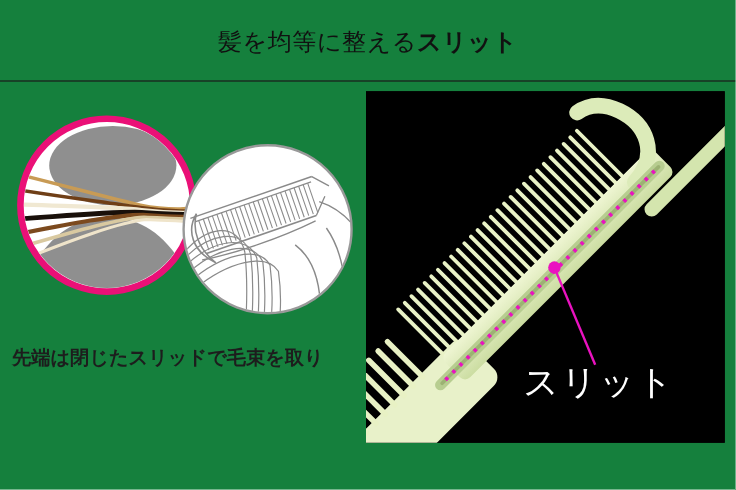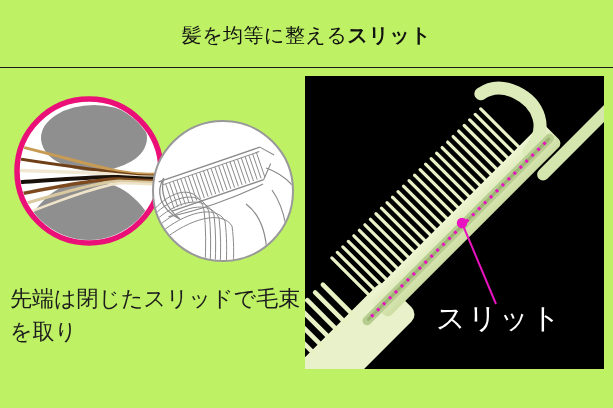--- a/index.html
+++ b/index.html
@@ -1,39 +1,39 @@
 <!DOCTYPE html>
 <html><head>
 <meta charset="utf-8">
 <style>
   html,body{margin:0;padding:0;}
   .page{
     position:relative;
     width:613px;height:408px;
-    background:#bef264;
+    background:#15803d;
     overflow:hidden;
     font-family:"Liberation Serif","DejaVu Serif",serif;
   }
   .title{
     position:absolute;left:0;top:22px;width:613px;
     text-align:center;
     font-size:20px;color:#111;
     letter-spacing:0.5px;
   }
   .title .bold{font-weight:bold;}
   .divider{
     position:absolute;left:0;top:67px;width:613px;height:1px;
     background:#1a1a1a;
   }
   .diagram-svg{position:absolute;}
   .pink-circle-svg{left:4px;top:86px;}
   .slit-circle-svg{left:148px;top:116px;}
   .caption{
     position:absolute;left:10px;top:282px;width:300px;
-    font-size:22px;line-height:33px;color:#1d1d1d;
+    font-size:16px;line-height:33px;color:#1d1d1d;font-weight:bold;
   }
   .photo{
     position:absolute;left:305px;top:76px;width:299px;height:293px;
     background:#000;
   }
   .photo svg{display:block;}
 </style>
 </head>
 <body>
 

